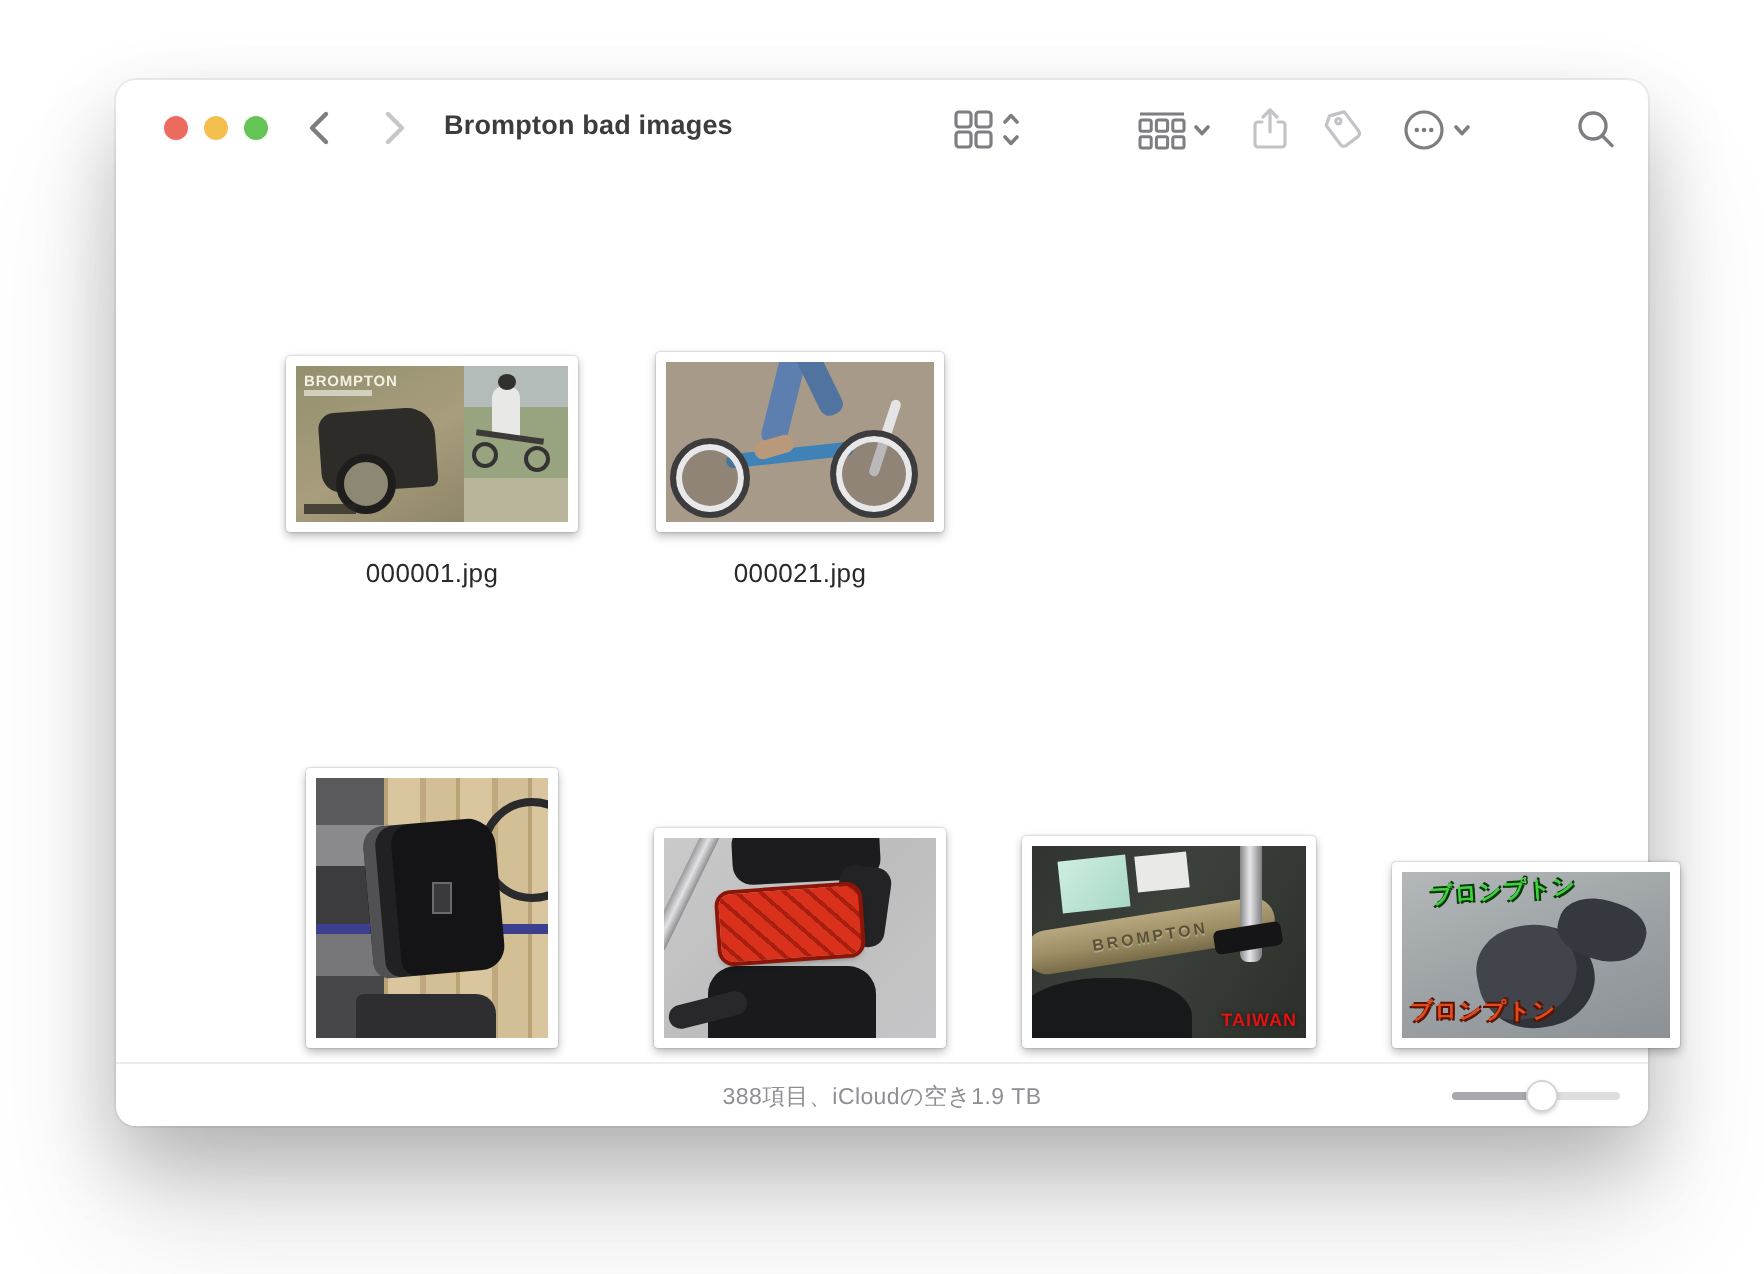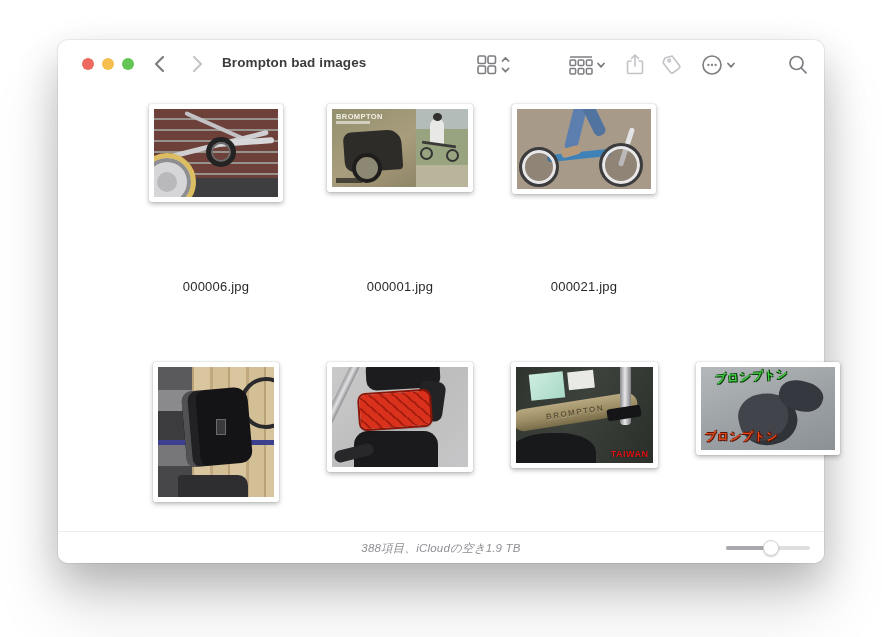--- a/index.html
+++ b/index.html
@@ -23,21 +23,21 @@
 
   .tbicon { position:absolute; top:13px; height:24px; display:flex; align-items:center; }
   .ic-view { left:418px; } .ic-group { left:510px; } .ic-share { left:567px; }
   .ic-tag { left:603px; } .ic-more { left:643px; } .ic-search { left:729px; }
   .tbicon svg { display:block; }
 
   
   .grid { position:absolute; left:8px; top:64px; width:750px; }
   .gridrow { display:grid; grid-template-columns:repeat(4,184px); margin-left:58px; }
   .cell { display:flex; flex-direction:column; align-items:center; }
-  .thumb-area { height:162px; display:flex; align-items:flex-start; justify-content:center; }
+  .thumb-area { height:162px; display:flex; align-items:flex-end; justify-content:center; }
   .row2 .thumb-area { margin-top:68px; }
   .photo { background:#ffffff; padding:5px; border-radius:2px;
            box-shadow:0 0 1px rgba(0,0,0,.35), 0 2px 5px rgba(0,0,0,.28); }
   .art { position:relative; overflow:hidden; }
   .filename { margin-top:13px; font-size:13px; color:#29292c; letter-spacing:.2px; }
 
   
   .art006 { width:124px; height:88px;
     background:
       linear-gradient(to top, #3e3e41 0 19px, rgba(0,0,0,0) 19px),
@@ -144,21 +144,21 @@
   .art048 { width:134px; height:83px; background:linear-gradient(160deg,#b4b8ba 0%,#9aa0a3 55%,#8b9194 100%); }
   .a48-bag1 { position:absolute; left:38px; top:26px; width:58px; height:52px; background:#41444b; border-radius:40% 55% 45% 50%; transform:rotate(-12deg); box-shadow:inset -8px -6px 0 rgba(0,0,0,.25); }
   .a48-bag2 { position:absolute; left:78px; top:14px; width:44px; height:30px; background:#35383e; border-radius:50% 40% 50% 40%; transform:rotate(18deg); }
   .a48-txt1 { position:absolute; left:14px; top:2px; font-size:11px; font-weight:800; color:#3fd23f; transform:rotate(-4deg);
       text-shadow:1px 1px 0 #0a3a0a, -1px 1px 0 #0a3a0a, 1px -1px 0 #0a3a0a; letter-spacing:1px; }
   .a48-txt2 { position:absolute; left:4px; bottom:6px; font-size:11px; font-weight:800; color:#e8491c;
       text-shadow:1px 1px 0 #5a1404, -1px 1px 0 #5a1404, 1px -1px 0 #5a1404; letter-spacing:1px; }
 
   
   .statusbar { position:absolute; left:0; right:0; bottom:0; height:32px; border-top:1px solid #ececee;
-      border-radius:0 0 10px 10px; background:#ffffff;font-style:italic; }
+      border-radius:0 0 10px 10px; background:#ffffff; }
   .statustext { position:absolute; left:0; right:0; top:9px; text-align:center; font-size:11.5px; color:#8e8e93; letter-spacing:.2px; }
   .slider { position:absolute; right:14px; top:14px; width:84px; height:4px; border-radius:2px; background:#dededf; }
   .slider-fill { position:absolute; left:0; top:0; height:4px; border-radius:2px; background:#a9a9ad; }
   .slider-thumb { position:absolute; top:-6px; width:16px; height:16px; border-radius:50%; background:#ffffff;
       border:1px solid #d4d4d7; box-shadow:0 1px 2px rgba(0,0,0,.18); transform:translateX(-8px); }
 </style>
 </head>
 <body>
 
 <div class="window">
@@ -247,34 +247,20 @@
         <circle cx="9.5" cy="10" r="6.5" fill="none" stroke="#7d7d82" stroke-width="1.7"></circle>
         <line x1="14.3" y1="15" x2="19" y2="19.8" stroke="#7d7d82" stroke-width="1.7" stroke-linecap="round"></line>
       </svg>
     </span>
   </div>
 
   <div class="grid">
 
     <div class="gridrow">
 
-      <div class="cell">
-        <div class="thumb-area">
-          <div class="photo">
-            <div class="art art006">
-              <i class="a6-bar2"></i>
-              <i class="a6-bar1"></i>
-              <i class="a6-bar3"></i>
-              <i class="a6-wheel"></i>
-              <i class="a6-crank"></i>
-            </div>
-          </div>
-        </div>
-        <div class="filename">000006.jpg</div>
-      </div>
 
       <div class="cell">
         <div class="thumb-area">
           <div class="photo">
             <div class="art art008">
               <div class="a8-left">
                 <span class="a8-brand">BROMPTON</span>
                 <i class="a8-sub"></i>
                 <i class="a8-bike"></i>
                 <i class="a8-bwheel"></i>

